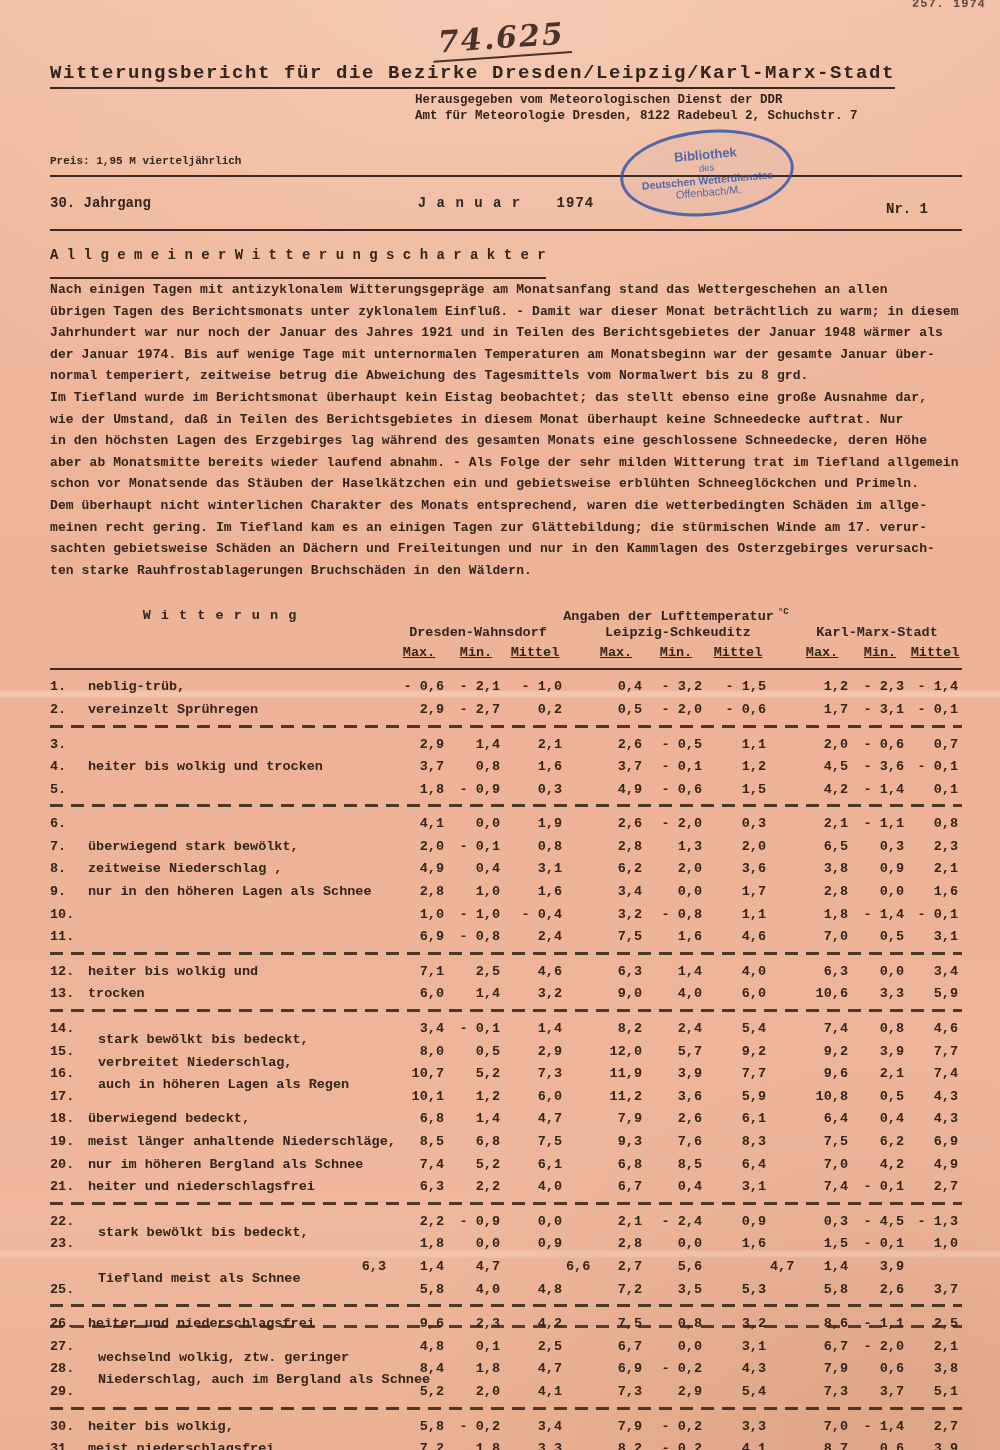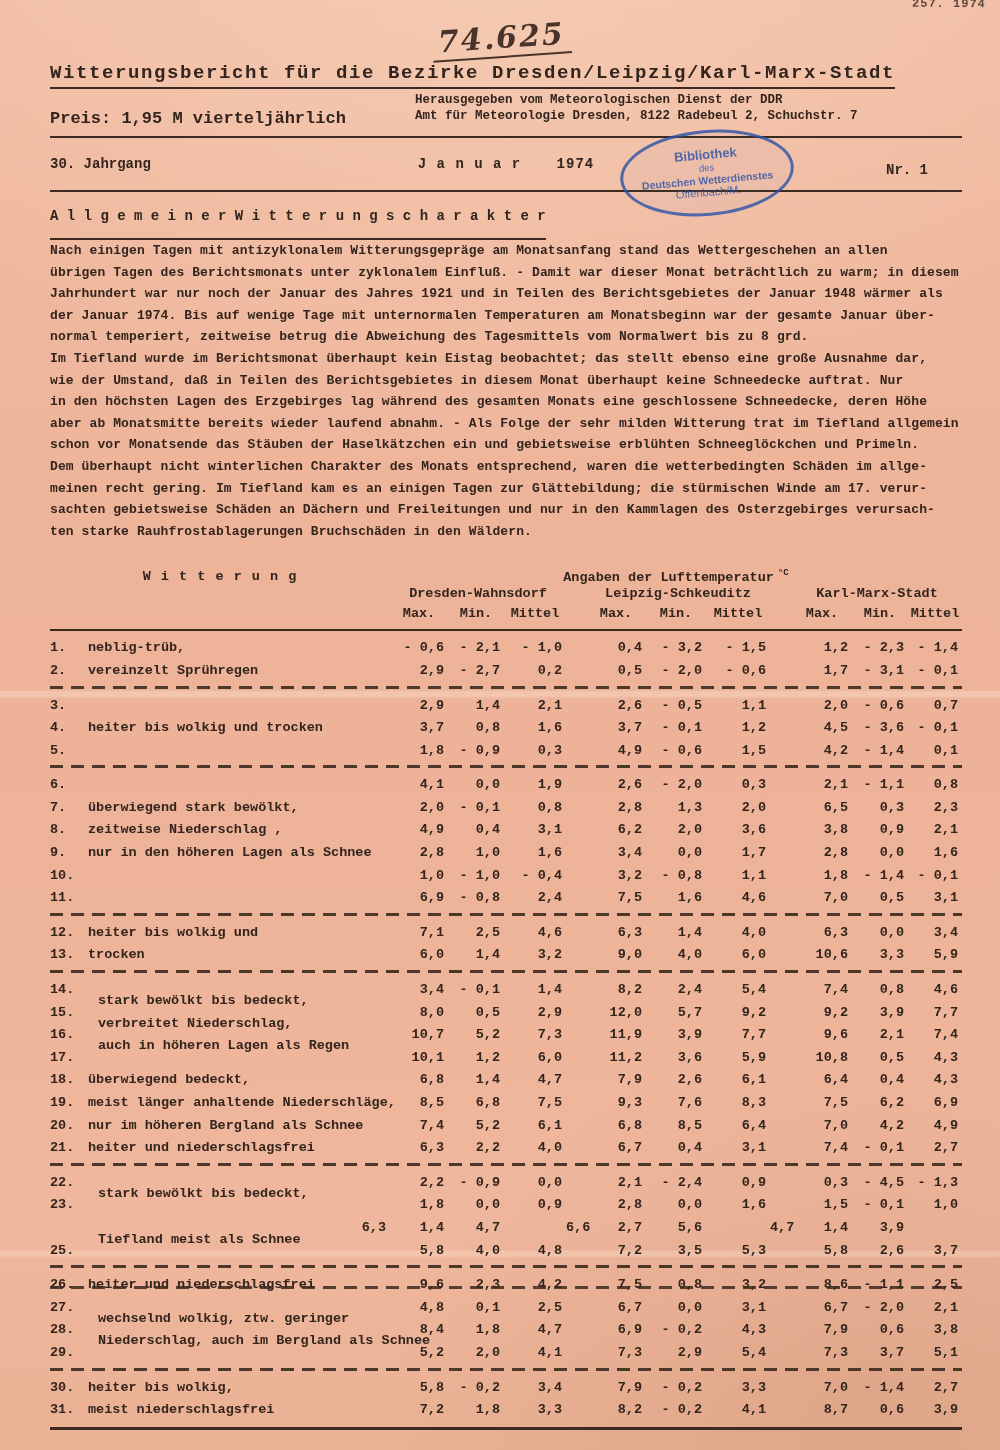--- a/index.html
+++ b/index.html
@@ -33,21 +33,21 @@
   .head-spacer { height:56px; }
 
   .title {
     display:inline-block; font-size:19px; letter-spacing:1.6px; font-weight:700;
     border-bottom:2px solid #3b2a1f; padding-bottom:3px; white-space:nowrap;
   }
 
   .subhead { display:grid; grid-template-columns:365px 1fr; row-gap:2px; margin-top:4px; font-size:12.5px; }
   .subhead .cell-empty { grid-column:1; }
   .subhead .pub-line { grid-column:2; }
-  .subhead .price-line { grid-column:1; align-self:end; font-size:17px; }
+  .subhead .price-line { grid-column:1; align-self:end; font-size:11px;margin-top:46px; }
   .subhead .office-line { grid-column:2; }
 
   .rule { border:none; border-top:2px solid #3b2a1f; margin-top:8px; }
   .rule2 { border:none; border-top:2px solid #3b2a1f; }
 
   .issue-row {
     display:grid; grid-template-columns:1fr auto 1fr; align-items:center;
     height:52px; font-size:14px;
   }
   .issue-row .volume { text-align:left; }
@@ -85,21 +85,21 @@
   .h-witterung { grid-column:1; text-align:center; letter-spacing:1px; }
   .h-temp { grid-column:2/13; text-align:center; }
   .h-temp sup { font-size:9px; vertical-align:super; margin-left:4px; }
 
   .th-row2 { height:20px; margin-top:2px; }
   .h-station.s1 { grid-column:2/5; text-align:center; }
   .h-station.s2 { grid-column:6/9; text-align:center; }
   .h-station.s3 { grid-column:10/13; text-align:center; }
 
   .th-row3 { height:20px; }
-  .th-row3 .sub { text-align:center; }
+  .th-row3 .sub { text-align:center;text-decoration:underline; }
 
   .table-rule { border:none; border-top:2px solid #3b2a1f; margin-top:3px; }
   .bottom-rule { border:none; border-top:3px solid #3b2a1f; margin-top:5px; width:100%; }
 
   .tbody { margin-top:6px; }
   .t-row { position:relative; height:22.6px; line-height:22.6px; }
   .c-day { grid-column:1; white-space:nowrap; overflow:visible; }
   .c-day .day { display:inline-block; width:38px; }
   .c-val { text-align:right; padding-right:4px; }
 

